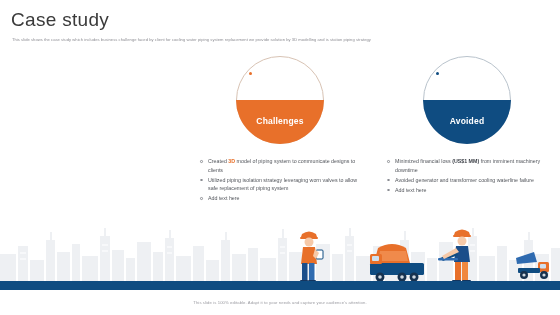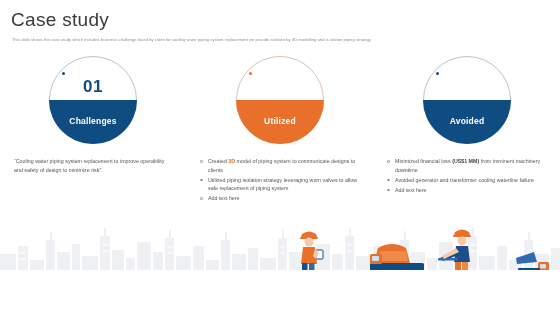--- a/index.html
+++ b/index.html
@@ -3,21 +3,21 @@
 <meta charset="utf-8">
 <style>
   html,body{margin:0;padding:0;}
   body{
     width:560px;height:315px;
     background:#ffffff;
     font-family:"Liberation Sans", sans-serif;
     overflow:hidden;
     position:relative;
   }
-  .slide{position:relative;width:560px;height:270px;background:#fff;overflow:hidden;}
+  .slide{position:relative;width:560px;height:315px;background:#fff;overflow:hidden;}
 
   
   .title{
     position:absolute;left:11px;top:9px;
     font-size:19px;font-weight:400;color:#3a3a3a;
     letter-spacing:.3px;line-height:22px;
   }
   .subtitle{
     position:absolute;left:12px;top:36px;right:10px;
     font-size:4.1px;color:#8d8d93;line-height:7px;
@@ -98,40 +98,27 @@
 </head>
 <body>
 
 <div class="slide">
 
   <div class="title">Case study</div>
   <div class="subtitle">This slide shows the case study which includes business challenge faced by client for cooling water piping system replacement we provide solution by 3D modelling and is station piping strategy</div>
 
   <div class="cols">
 
-    <div class="col c1">
-      <div class="badge">
-        <div class="ring"></div>
-        <div class="dot"></div>
-        <div class="num">01</div>
-        <div class="half">
-          <span class="lbl">Challenges</span>
-        </div>
-      </div>
-      <div class="body">
-        <div class="quote">“Cooling water piping system replacement to improve operability and safety of design to minimize risk”.</div>
-      </div>
-    </div>
 
     <div class="col c2">
       <div class="badge">
         <div class="ring org"></div>
         <div class="dot org"></div>
         <div class="half org">
-          <span class="lbl">Utilized</span>
+          <span class="lbl">Challenges</span>
         </div>
       </div>
       <div class="body">
         <ul class="bul">
           <li><span>Created </span><span class="hl-org">3D</span><span> model of piping system to communicate designs to clients</span></li>
           <li><span>Utilized piping isolation strategy leveraging worn valves to allow safe replacement of piping system</span></li>
           <li><span>Add text here</span></li>
         </ul>
       </div>
     </div>

